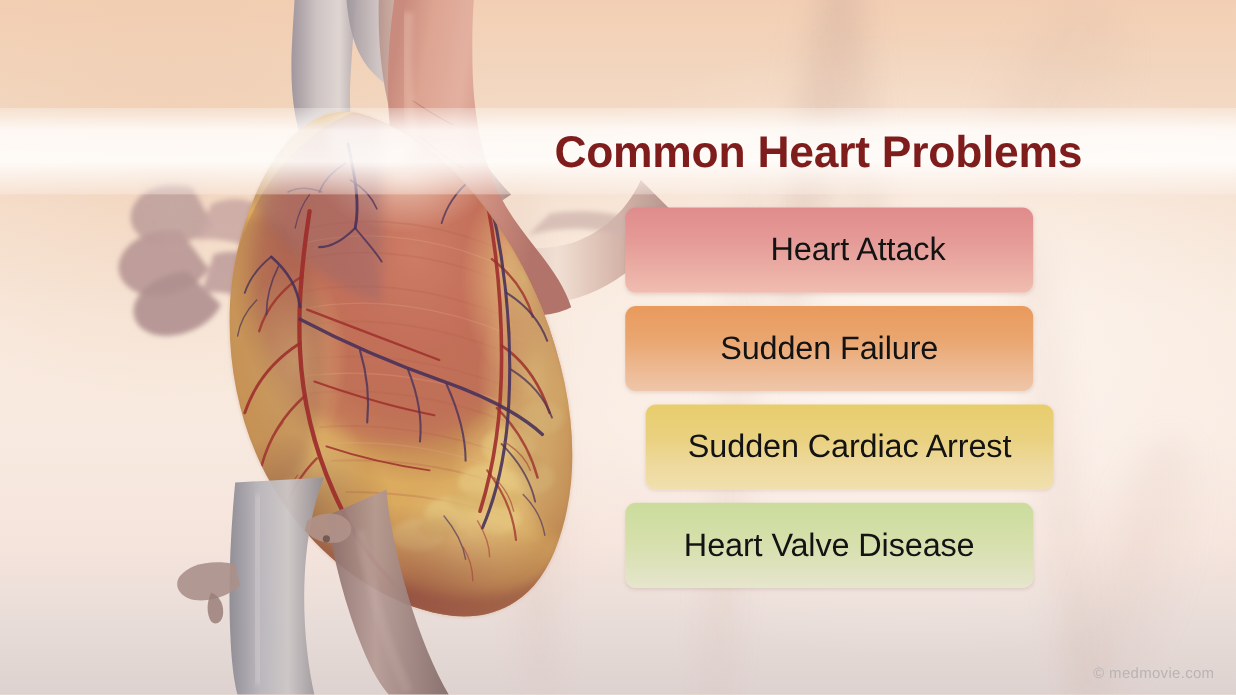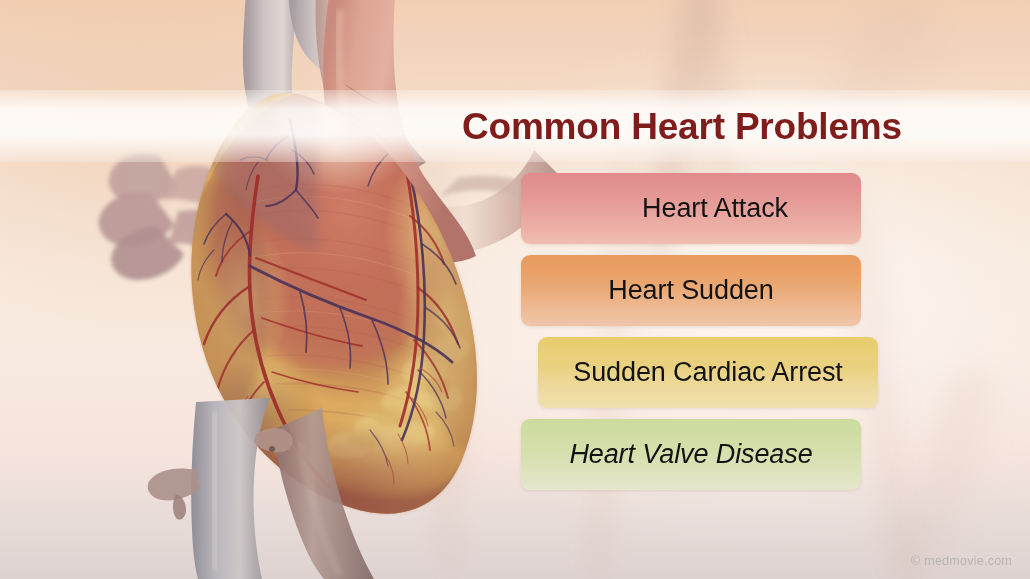--- a/index.html
+++ b/index.html
@@ -464,28 +464,28 @@
   <div class="title-band"></div>
   <div class="title-text">Common Heart Problems</div>
 
   <div id="bars">
 
     <div class="bar" style="background:linear-gradient(180deg,#e08b8d 0%,#e59b97 40%,#eaaca4 70%,#f1bdb1 100%);padding-left:48px;">
       <span class="bar-label">Heart Attack</span>
     </div>
 
     <div class="bar" style="background:linear-gradient(180deg,#e99a5d 0%,#eaa670 40%,#edb890 72%,#efc6aa 100%);">
-      <span class="bar-label">Heart Sudden</span>
+      <span class="bar-label">Sudden Failure</span>
     </div>
 
     <div class="bar" style="background:linear-gradient(180deg,#e8cd6c 0%,#ead181 42%,#eedaa0 74%,#f1e0ae 100%);margin-left:17px;">
       <span class="bar-label">Sudden Cardiac Arrest</span>
     </div>
 
-    <div class="bar" style="background:linear-gradient(180deg,#cbdc9d 0%,#d4dfa9 40%,#dee2bc 74%,#e6e6cd 100%);font-style:italic;">
+    <div class="bar" style="background:linear-gradient(180deg,#cbdc9d 0%,#d4dfa9 40%,#dee2bc 74%,#e6e6cd 100%);">
       <span class="bar-label">Heart Valve Disease</span>
     </div>
 
   </div>
 
   <div class="watermark">© medmovie.com</div>
 
 </div>
 
 </body></html>

